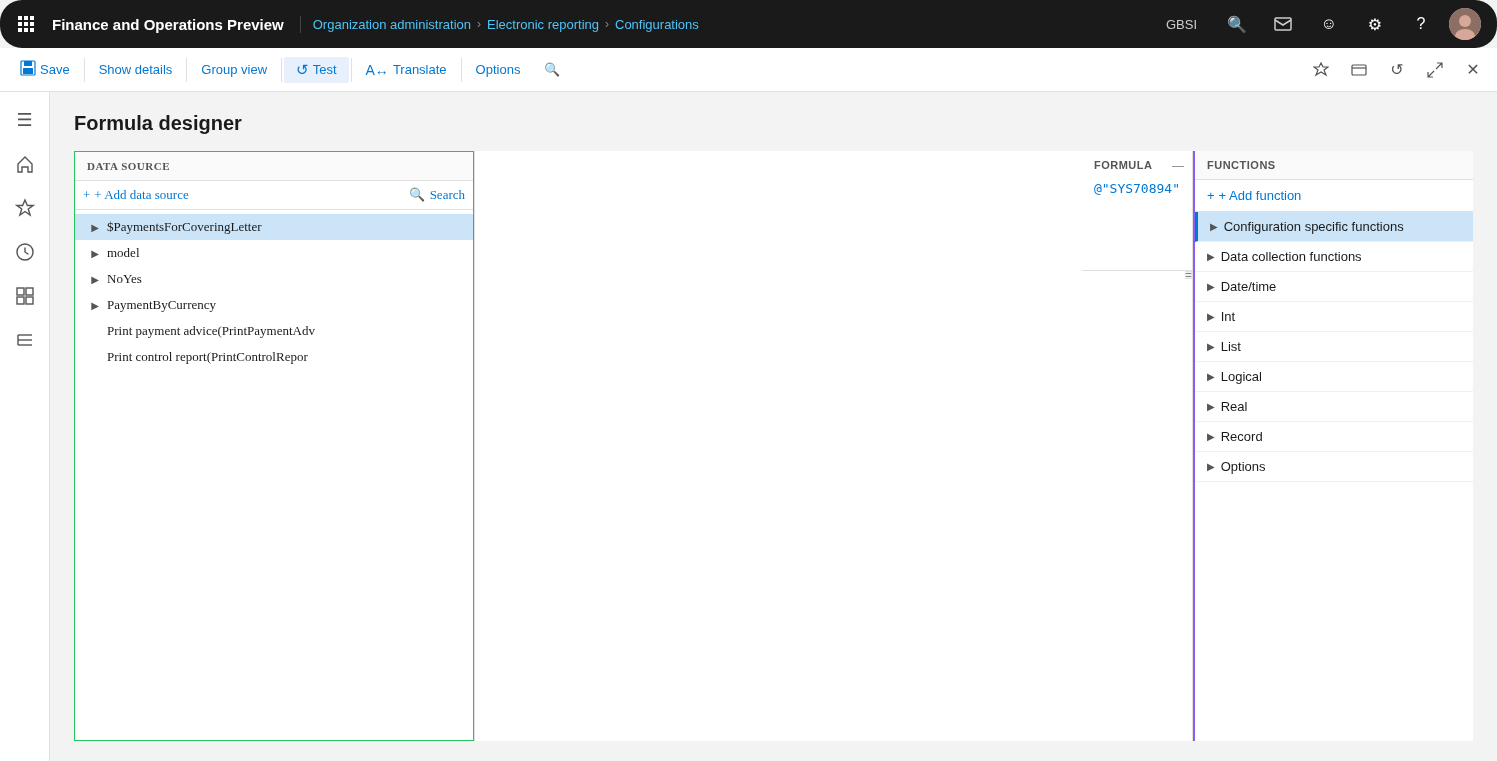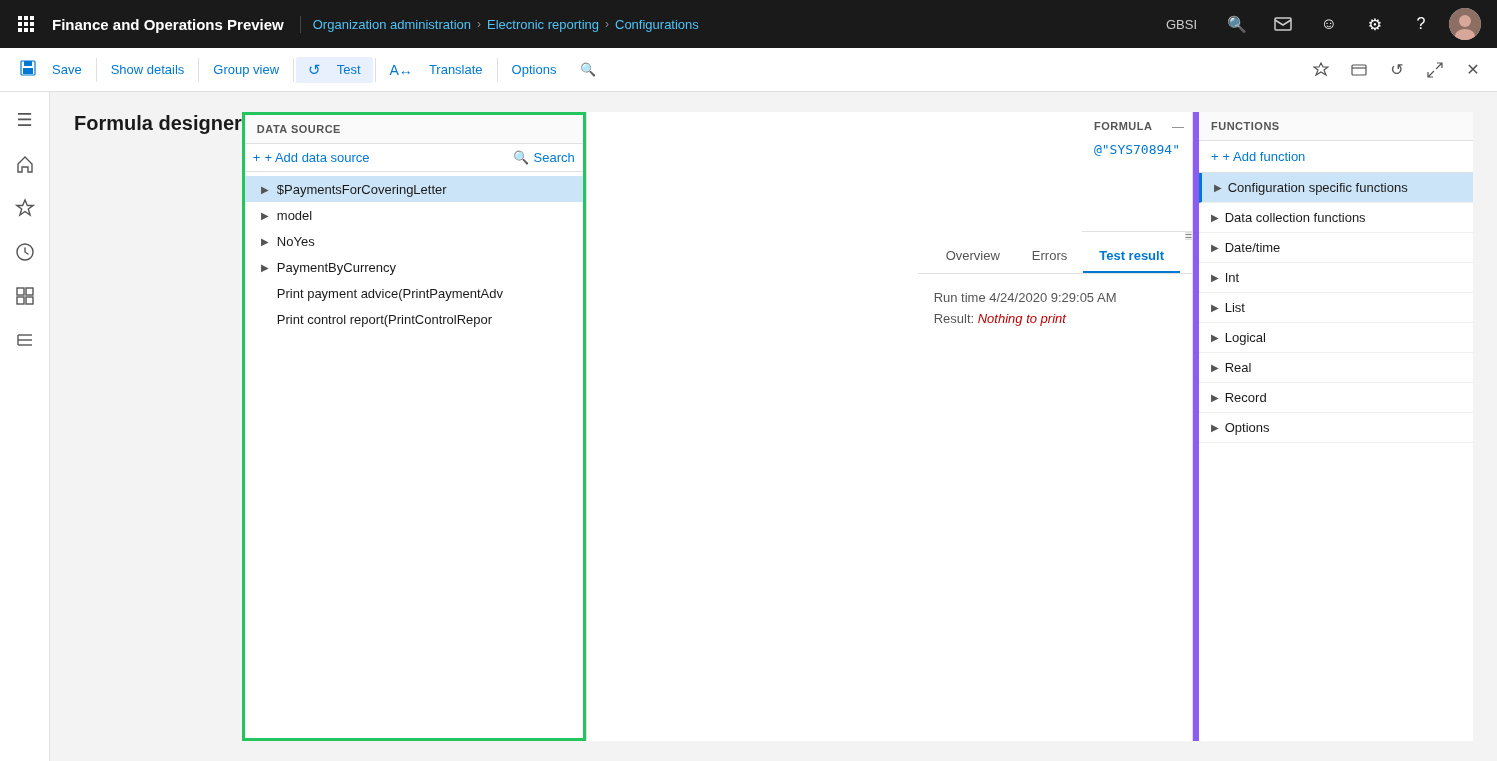--- a/index.html
+++ b/index.html
@@ -7,20 +7,21 @@
 
     
     .topbar {
       background: #1a1a1a;
       height: 48px;
       display: flex;
       align-items: center;
       color: #fff;
       padding: 0 8px;
       gap: 0;
+      border-radius: 22px;
     }
     .topbar-apps-icon {
       width: 36px; height: 36px;
       display: flex; align-items: center; justify-content: center;
       cursor: pointer;
     }
     .topbar-apps-icon svg { fill: #fff; }
     .topbar-title {
       font-size: 15px;
       font-weight: 600;
@@ -62,21 +63,21 @@
     .toolbar {
       background: #fff;
       height: 44px;
       display: flex;
       align-items: center;
       border-bottom: 1px solid #e0e0e0;
       padding: 0 8px;
       gap: 0;
     }
     .toolbar-btn {
-      display: flex; align-items: center; gap: 16px;
+      display: flex; align-items: center; gap: 4px;
       padding: 4px 12px;
       color: #0078d4;
       cursor: pointer;
       font-size: 13px;
       border-radius: 2px;
       white-space: nowrap;
     }
     .toolbar-divider { width: 1px; height: 24px; background: #e0e0e0; margin: 0 2px; }
     .toolbar-right { margin-left: auto; display: flex; align-items: center; gap: 6px; }
     .toolbar-right-btn {
@@ -109,45 +110,46 @@
       color: #555; cursor: pointer; border-radius: 2px;
       font-size: 18px;
     }
 
     
     .content-area {
       flex: 1;
       padding: 20px 24px;
       overflow: hidden;
       display: flex;
-      flex-direction: row;
+      flex-direction: column;
     }
     .page-title {
       font-size: 20px;
       font-weight: 600;
       color: #1a1a1a;
       margin-bottom: 16px;
     }
 
     
     .three-col {
       display: flex;
       flex: 1;
       gap: 0;
       overflow: hidden;
     }
 
     
     .left-panel {
-      width: 344px;
+      width: 400px;
       background: #fff;
-      border: 3px solid #22c55e;
+      border: 1px solid #22c55e;
       display: flex;
       flex-direction: column;
       overflow: hidden;
+      font-family: Liberation Serif, serif;
     }
     .panel-header {
       padding: 8px 12px;
       font-size: 11px;
       font-weight: 700;
       color: #555;
       letter-spacing: 0.5px;
       text-transform: uppercase;
       border-bottom: 1px solid #e0e0e0;
       background: #fafafa;
@@ -267,21 +269,21 @@
     .result-line {
       font-size: 13px;
       color: #555;
       margin-bottom: 6px;
     }
 
     
     .right-panel {
       width: 280px;
       background: #fff;
-      border-left: 6px solid #8b5cf6;
+      border-left: 2px solid #8b5cf6;
       display: flex;
       flex-direction: column;
       overflow: hidden;
     }
     .functions-header {
       padding: 8px 12px;
       font-size: 11px;
       font-weight: 700;
       color: #555;
       letter-spacing: 0.5px;
@@ -516,31 +518,20 @@
         </div>
       </div>
 
       <div class="middle-panel">
         <div class="formula-section">
           <div class="formula-label">FORMULA</div>
           <div class="formula-resize-handle">—</div>
           <div class="formula-text">@"SYS70894"</div>
         </div>
         <div class="divider-bar">=</div>
-        <div class="bottom-section">
-          <div class="tabs-bar">
-            <div class="tab">Overview</div>
-            <div class="tab">Errors</div>
-            <div class="tab active">Test result</div>
-          </div>
-          <div class="tab-content">
-            <div class="result-line"><span>Run time </span><span>4/24/2020 9:29:05 AM</span></div>
-            <div class="result-line"><span>Result: </span><span style="color: rgb(192, 0, 0); font-style: italic;">Nothing to print</span></div>
-          </div>
-        </div>
       </div>
 
       <div class="right-panel">
         <div class="functions-header">FUNCTIONS</div>
         <div class="add-function-btn">
           <span>+</span>
           <span>+ Add function</span>
         </div>
         <div class="function-list">
 

